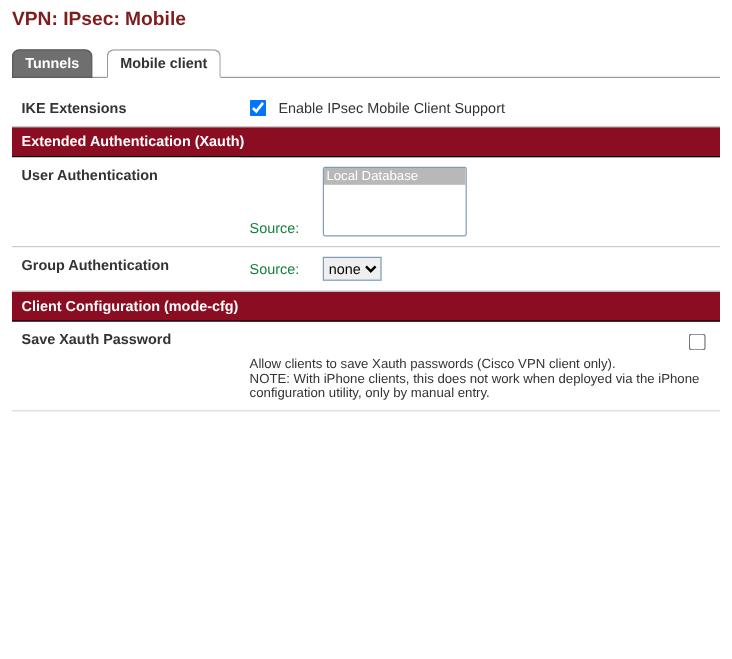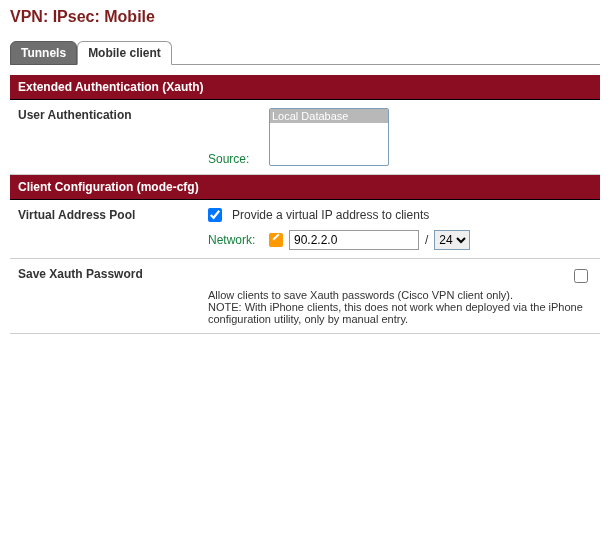--- a/index.html
+++ b/index.html
@@ -15,21 +15,21 @@
   .page-title {
     color: #7f1d1d;
     font-weight: bold;
     font-size: 16px;
     margin: 8px 0 14px 10px;
   }
   .tabs {
     margin: 0 10px;
     display: flex;
     align-items: center;
-    gap: 0;
+    gap: 12px;
     border-bottom: 1px solid #999;
   }
   .tab {
     padding: 4px 10px 4px 10px;
     border-top-left-radius: 6px;
     border-top-right-radius: 6px;
     font-size: 12px;
     font-weight: bold;
     cursor: pointer;
     position: relative;
@@ -154,60 +154,62 @@
 
 <div class="tabs">
   <div class="tab inactive">Tunnels</div>
   <div class="tab active">Mobile client</div>
 </div>
 
 <div class="content">
 <table class="formtable">
 
   <tbody>
+        <tr>
+    <td class="leftcol">IKE Extensions</td>
+    <td class="valuecol">
+      <div class="row-inner">
+        <input type="checkbox" checked="" style="">
+        <span class="nobold">Enable IPsec Mobile Client Support</span>
+      </div>
+    </td>
+  </tr>
 
   <tr class="sectionhdr">
     <td colspan="2">Extended Authentication (Xauth)</td>
   </tr>
 
   <tr>
     <td class="leftcol">User Authentication</td>
     <td class="valuecol">
       <div style="display:flex; align-items:flex-end; gap:6px;">
         <span class="field-label">Source:</span>
         <select multiple="" class="listbox">
           <option class="selected" selected="">Local Database</option>
         </select>
       </div>
     </td>
   </tr>
 
+  <tr>
+    <td class="leftcol">Group Authentication</td>
+    <td class="valuecol">
+      <div class="row-inner">
+        <span class="field-label">Source:</span>
+        <select class="dropdown">
+          <option>none</option>
+        </select>
+      </div>
+    </td>
+  </tr>
 
   <tr class="sectionhdr">
     <td colspan="2">Client Configuration (mode-cfg)</td>
   </tr>
 
-  <tr>
-    <td class="leftcol nobold">Virtual Address Pool</td>
-    <td class="valuecol">
-      <div class="row-inner">
-        <input type="checkbox" checked="" style="">
-        <span>Provide a virtual IP address to clients</span>
-      </div>
-      <div class="sub-row">
-        <span class="field-label">Network:</span>
-        <span class="pencil-icon"></span>
-        <input type="text" class="txt" style="width: 130px;" value="90.2.2.0">
-        <span>/</span>
-        <select class="dropdown">
-          <option>24</option>
-        </select>
-      </div>
-    </td>
-  </tr>
 
 
   <tr>
     <td class="leftcol nobold">Save Xauth Password</td>
     <td class="valuecol">
       <div class="chk-wrap">
         <input type="checkbox" style="">
         <div class="note-text">
           <span>Allow clients to save Xauth passwords (Cisco VPN client only).</span><br>
           <span>NOTE: With iPhone clients, this does not work when deployed via the iPhone configuration utility, only by manual entry.</span>

